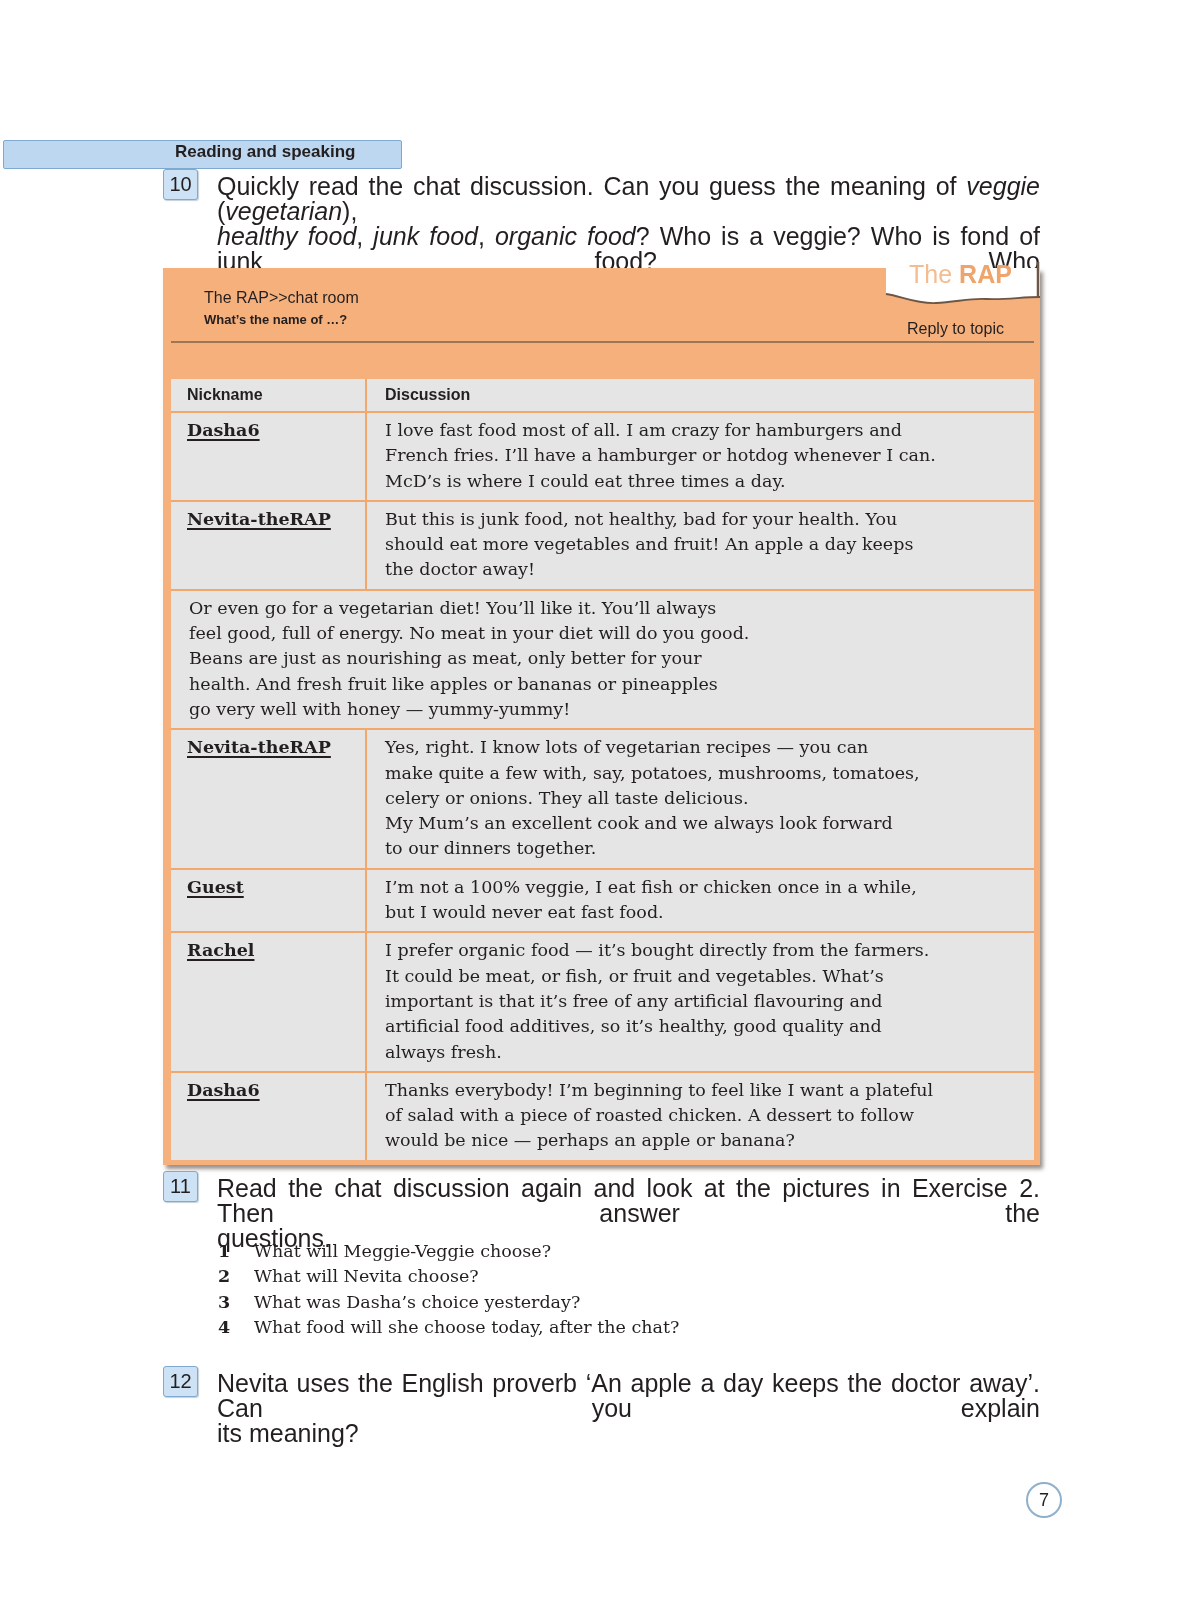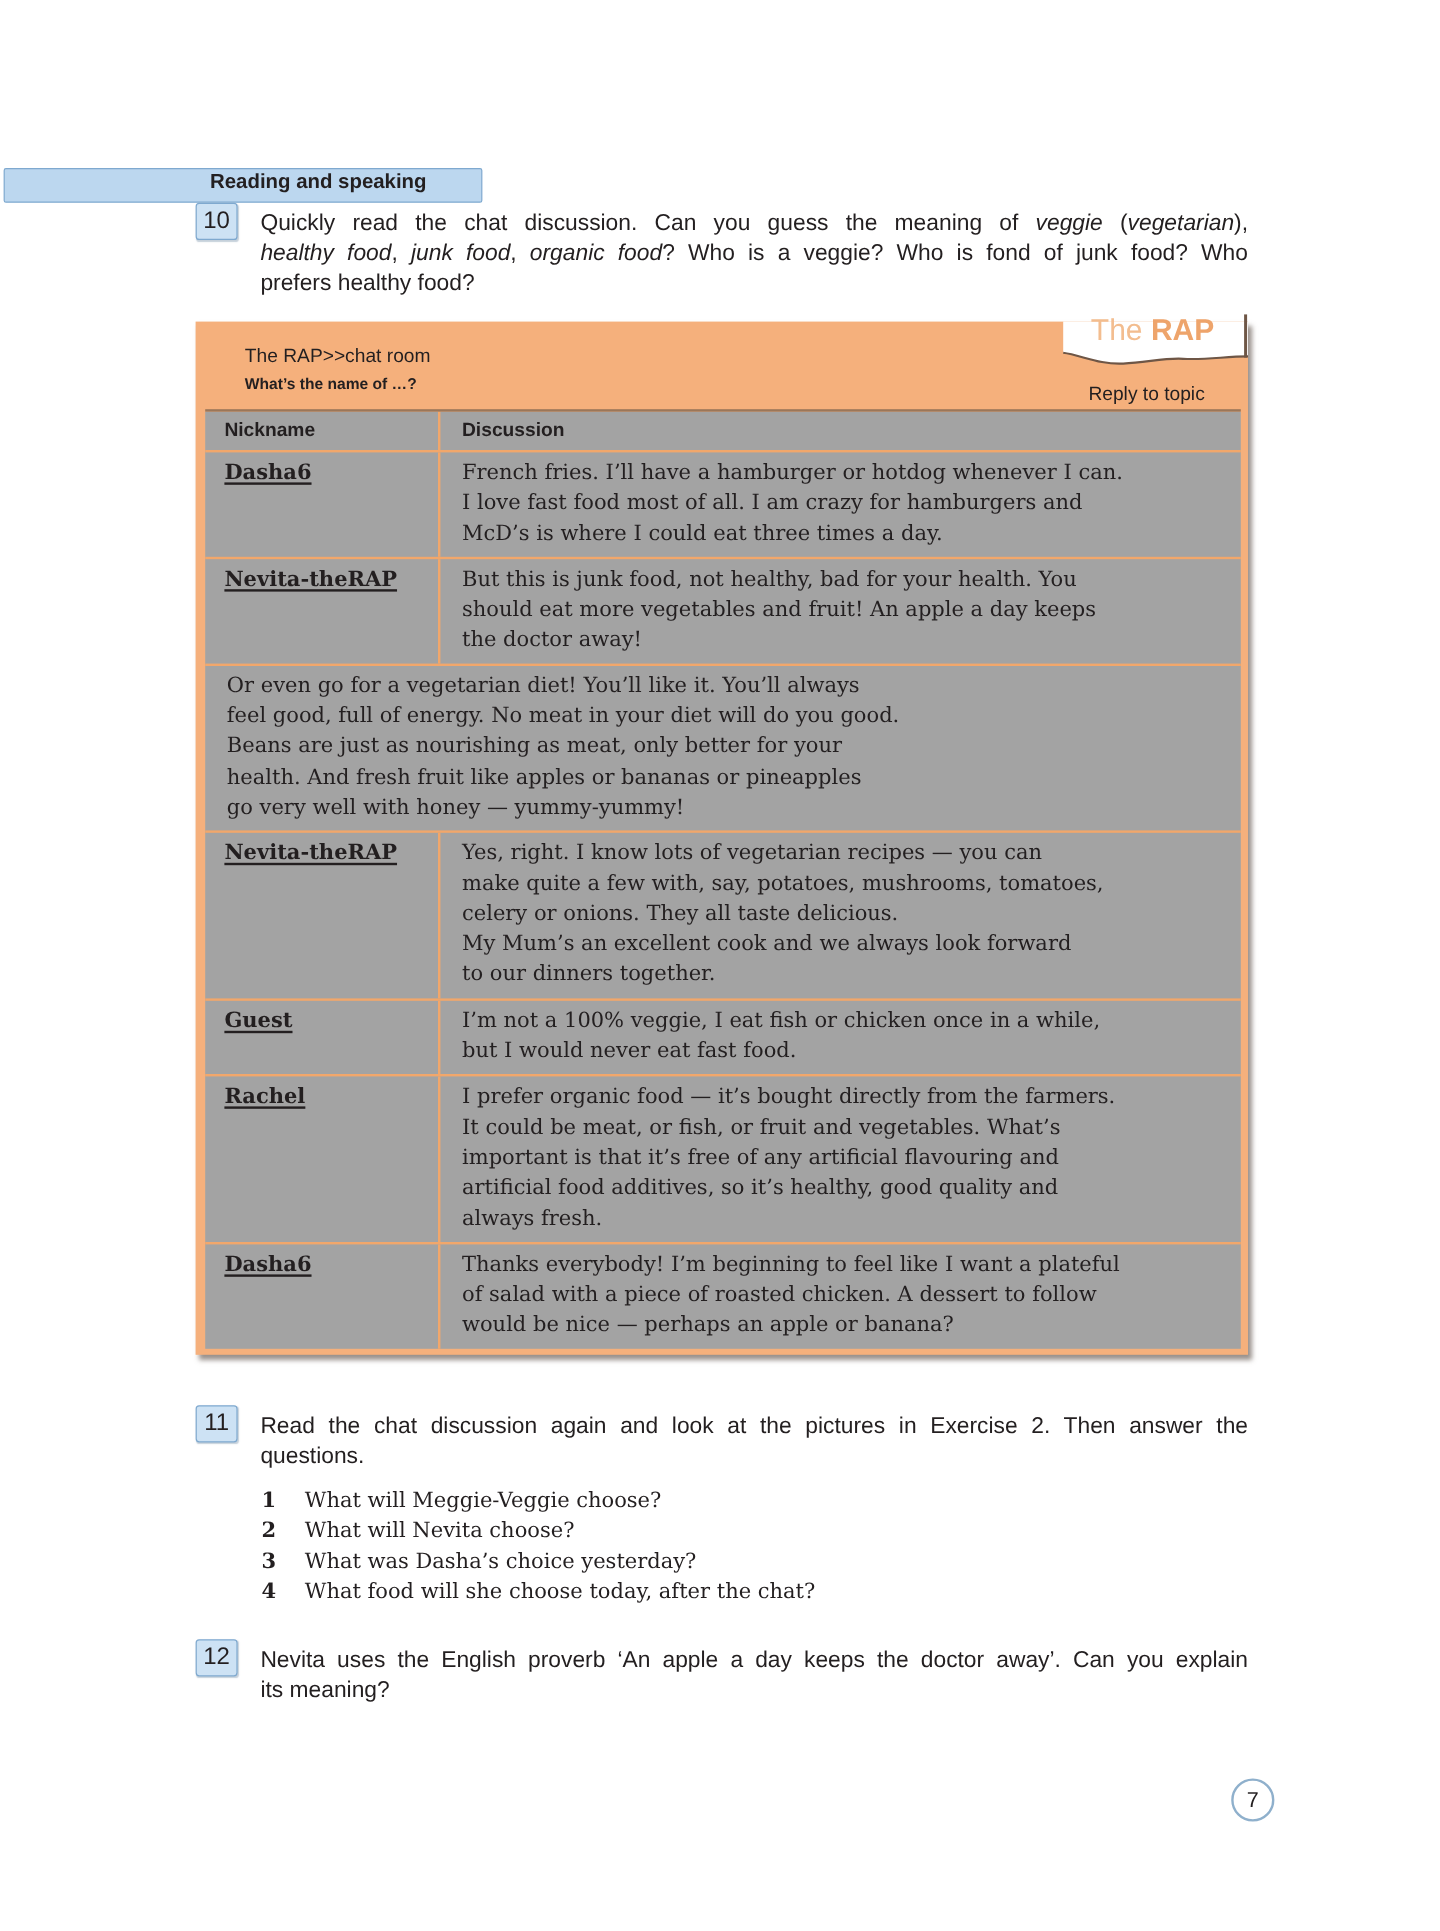--- a/index.html
+++ b/index.html
@@ -27,21 +27,21 @@
     font-weight: bold; font-size: 17px; line-height: 20px; white-space: nowrap;
   }
   .num-box {
     position: absolute; left: 163px; width: 35px; height: 31px; box-sizing: border-box;
     background: var(--box-blue); border: 1.5px solid var(--blue-border); border-radius: 3px;
     font-weight: normal; font-size: 20px; line-height: 28px; text-align: center;
     box-shadow: 1px 1px 1px rgba(90,120,150,0.35);
   }
   .ex-text {
     position: absolute; left: 217px; width: 823px;
-    font-size: 19px; line-height: 25px;
+    font-size: 25px; line-height: 25px;
   }
   .ex-text .line { text-align: justify; text-align-last: justify; }
   .ex-text .line.last { text-align: center; text-align-last: left; }
   .ex-text em { font-style: italic; }
 
   .questions {
     position: absolute; left: 218px; top: 1239px;
     font-family: "DejaVu Serif", serif; font-size: 17.5px; line-height: 25.3px;
   }
   .q { display: flex; white-space: nowrap; }
@@ -60,21 +60,21 @@
   .topic {
     position: absolute; left: 33px; top: 42px; font-weight: bold;
     font-size: 13px; line-height: 20px; white-space: nowrap;
   }
   .reply {
     position: absolute; left: 736px; top: 51px;
     font-size: 16px; line-height: 20px; white-space: nowrap;
   }
   .rap-tab { position: absolute; left: 715px; top: -8px; overflow: visible; }
 
-  .chat-body { background: #a3a3a3; }
+  .chat-body { background: #e5e5e5; margin-top: 36px; }
   .row { display: flex; border-bottom: 2px solid var(--grid-orange); }
   .row:last-child { border-bottom: none; }
   .nick {
     width: 196px; flex: none; box-sizing: border-box;
     border-right: 2px solid var(--grid-orange);
     padding: 5px 8px 6px 16px;
     font-family: "DejaVu Serif", serif; font-weight: bold;
     font-size: 17.5px; line-height: 25.3px; white-space: nowrap;
   }
   .nick span { text-decoration: underline; text-underline-offset: 3px; text-decoration-thickness: 1.5px; }
@@ -125,22 +125,22 @@
 
   <div class="chat-body">
     <div class="row header">
       <div class="nick">Nickname</div>
       <div class="msg">Discussion</div>
     </div>
 
     <div class="row">
       <div class="nick"><span>Dasha6</span></div>
       <div class="msg">
+        <div class="ln">I love fast food most of all. I am crazy for hamburgers and</div>
         <div class="ln">French fries. I’ll have a hamburger or hotdog whenever I can.</div>
-        <div class="ln">I love fast food most of all. I am crazy for hamburgers and</div>
         <div class="ln">McD’s is where I could eat three times a day.</div>
       </div>
     </div>
 
     <div class="row">
       <div class="nick"><span>Nevita-theRAP</span></div>
       <div class="msg">
         <div class="ln">But this is junk food, not healthy, bad for your health. You</div>
         <div class="ln">should eat more vegetables and fruit! An apple a day keeps</div>
         <div class="ln">the doctor away!</div>

